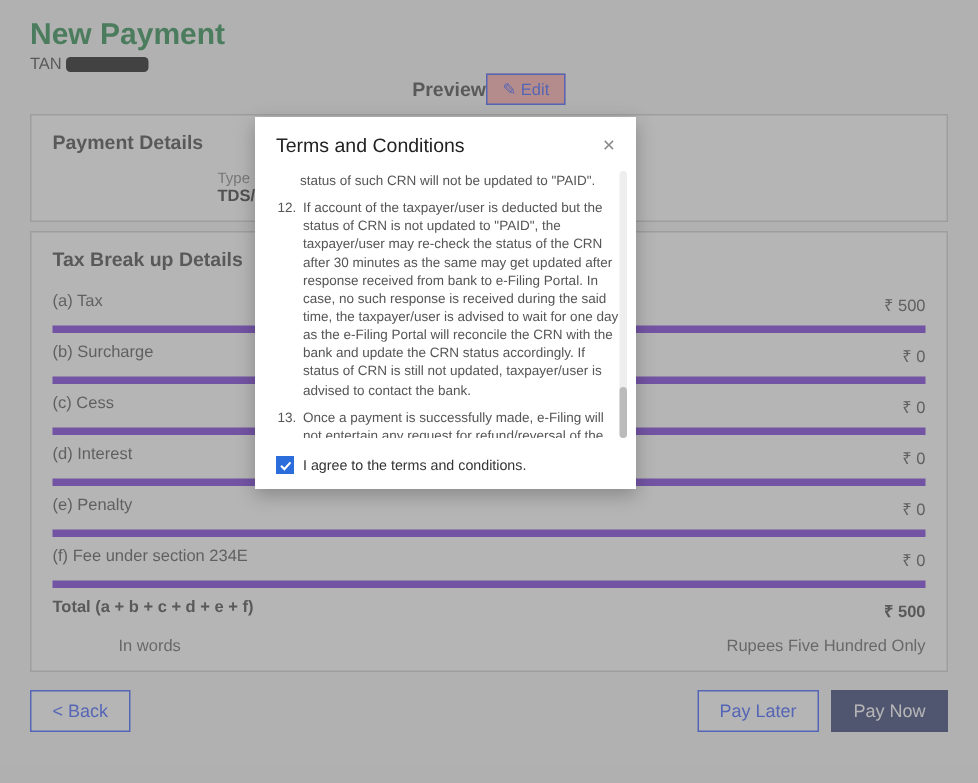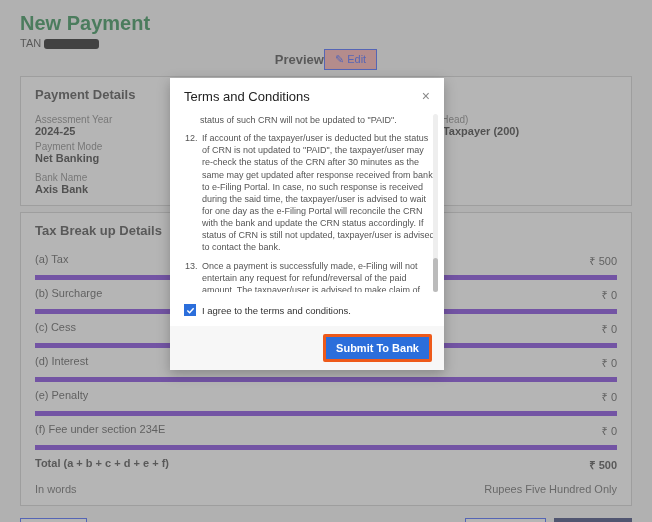--- a/index.html
+++ b/index.html
@@ -21,31 +21,31 @@
   .preview { font-weight: 700; font-size: 13px; }
   .edit-btn { border: 1px solid #2b4eff; color: #2b4eff; background: #fca5a5; padding: 3px 10px; font-size: 11px; cursor: pointer; }
   .card { border: 1px solid #ccc; background: #fff; margin-top: 6px; padding: 10px 14px; }
   .card h3 { font-size: 13px; font-weight: 700; margin-bottom: 8px; }
   .pd-grid { display: flex; gap: 110px; }
   .pd-col .lbl { color: #777; font-size: 10px; margin-top: 4px; }
   .pd-col .val { color: #222; font-size: 11px; font-weight: 600; }
   .tbu-row { display: flex; justify-content: space-between; border-bottom: 5px solid #6d28d9; padding: 7px 0; font-size: 11px; color: #444; }
   .tbu-row:last-of-type { border-bottom: none; }
   .total-row { display: flex; justify-content: space-between; padding: 7px 0; font-size: 11px; font-weight: 600; }
-  .words-row { display: flex; justify-content: space-between; padding: 4px 0 0 0; font-size: 11px; color: #555; }
+  .words-row { display: flex; justify-content: space-between; padding: 4px 0 0 0; font-size: 11px; color: #555; margin-left: 44px; }
   .footer { display: flex; justify-content: space-between; margin-top: 12px; }
   .btn-outline { border: 1px solid #2b4eff; color: #2b4eff; background: #fff; padding: 6px 14px; font-size: 12px; cursor: pointer; }
   .btn-dark { background: #1f2a66; color: #fff; border: 1px solid #1f2a66; padding: 6px 14px; font-size: 12px; cursor: pointer; }
   .footer-right { display: flex; gap: 8px; }
 
   .overlay { position: absolute; inset: 0; background: rgba(120,120,120,0.55); }
   .modal {
     position: absolute;
     top: 78px; left: 170px;
-    width: 274px;
+    width: 254px;
     background: #fff;
     box-shadow: 0 4px 12px rgba(0,0,0,0.25);
   }
   .modal-head { display: flex; justify-content: space-between; align-items: center; padding: 10px 14px 6px; }
   .modal-head h4 { font-size: 13px; font-weight: 500; color: #222; }
   .close-x { color: #888; cursor: pointer; font-size: 14px; }
   .modal-body { padding: 4px 0 10px 14px; font-size: 9px; color: #555; line-height: 1.35; position: relative; }
   .scroll-inner { max-height: 178px; overflow: hidden; padding-right: 8px; }
   .modal-body p { margin-bottom: 6px; }
   .modal-body ol { list-style: decimal; padding-left: 16px; }
@@ -70,28 +70,20 @@
   </div>
 
   <div class="row-head">
     <div class="preview">Preview</div>
     <button class="edit-btn">✎ Edit</button>
   </div>
 
   <div class="card">
     <h3>Payment Details</h3>
     <div class="pd-grid">
-      <div class="pd-col">
-        <div class="lbl">Assessment Year</div>
-        <div class="val">2024-25</div>
-        <div class="lbl">Payment Mode</div>
-        <div class="val">Net Banking</div>
-        <div class="lbl" style="margin-top:8px">Bank Name</div>
-        <div class="val">Axis Bank</div>
-      </div>
       <div class="pd-col">
         <div style="height:1px"></div>
       </div>
       <div class="pd-col">
         <div class="lbl">Type of Payment (Minor Head)</div>
         <div class="val">TDS/TCS Payable by Taxpayer (200)</div>
       </div>
     </div>
   </div>
 
@@ -161,18 +153,13 @@
       </div>
   </div>
   <div class="agree">
     <span class="chk">
       <svg viewBox="0 0 10 10">
           <path d="M1.5 5 L4 7.5 L8.5 2.5" stroke="#fff" stroke-width="1.6" fill="none"></path>
         </svg>
     </span>
     <span>I agree to the terms and conditions.</span>
   </div>
-  <div class="modal-foot">
-    <span class="highlight-wrap">
-      <button class="submit-btn">Submit To Bank</button>
-    </span>
-  </div>
 </div>
 
 </body></html>

